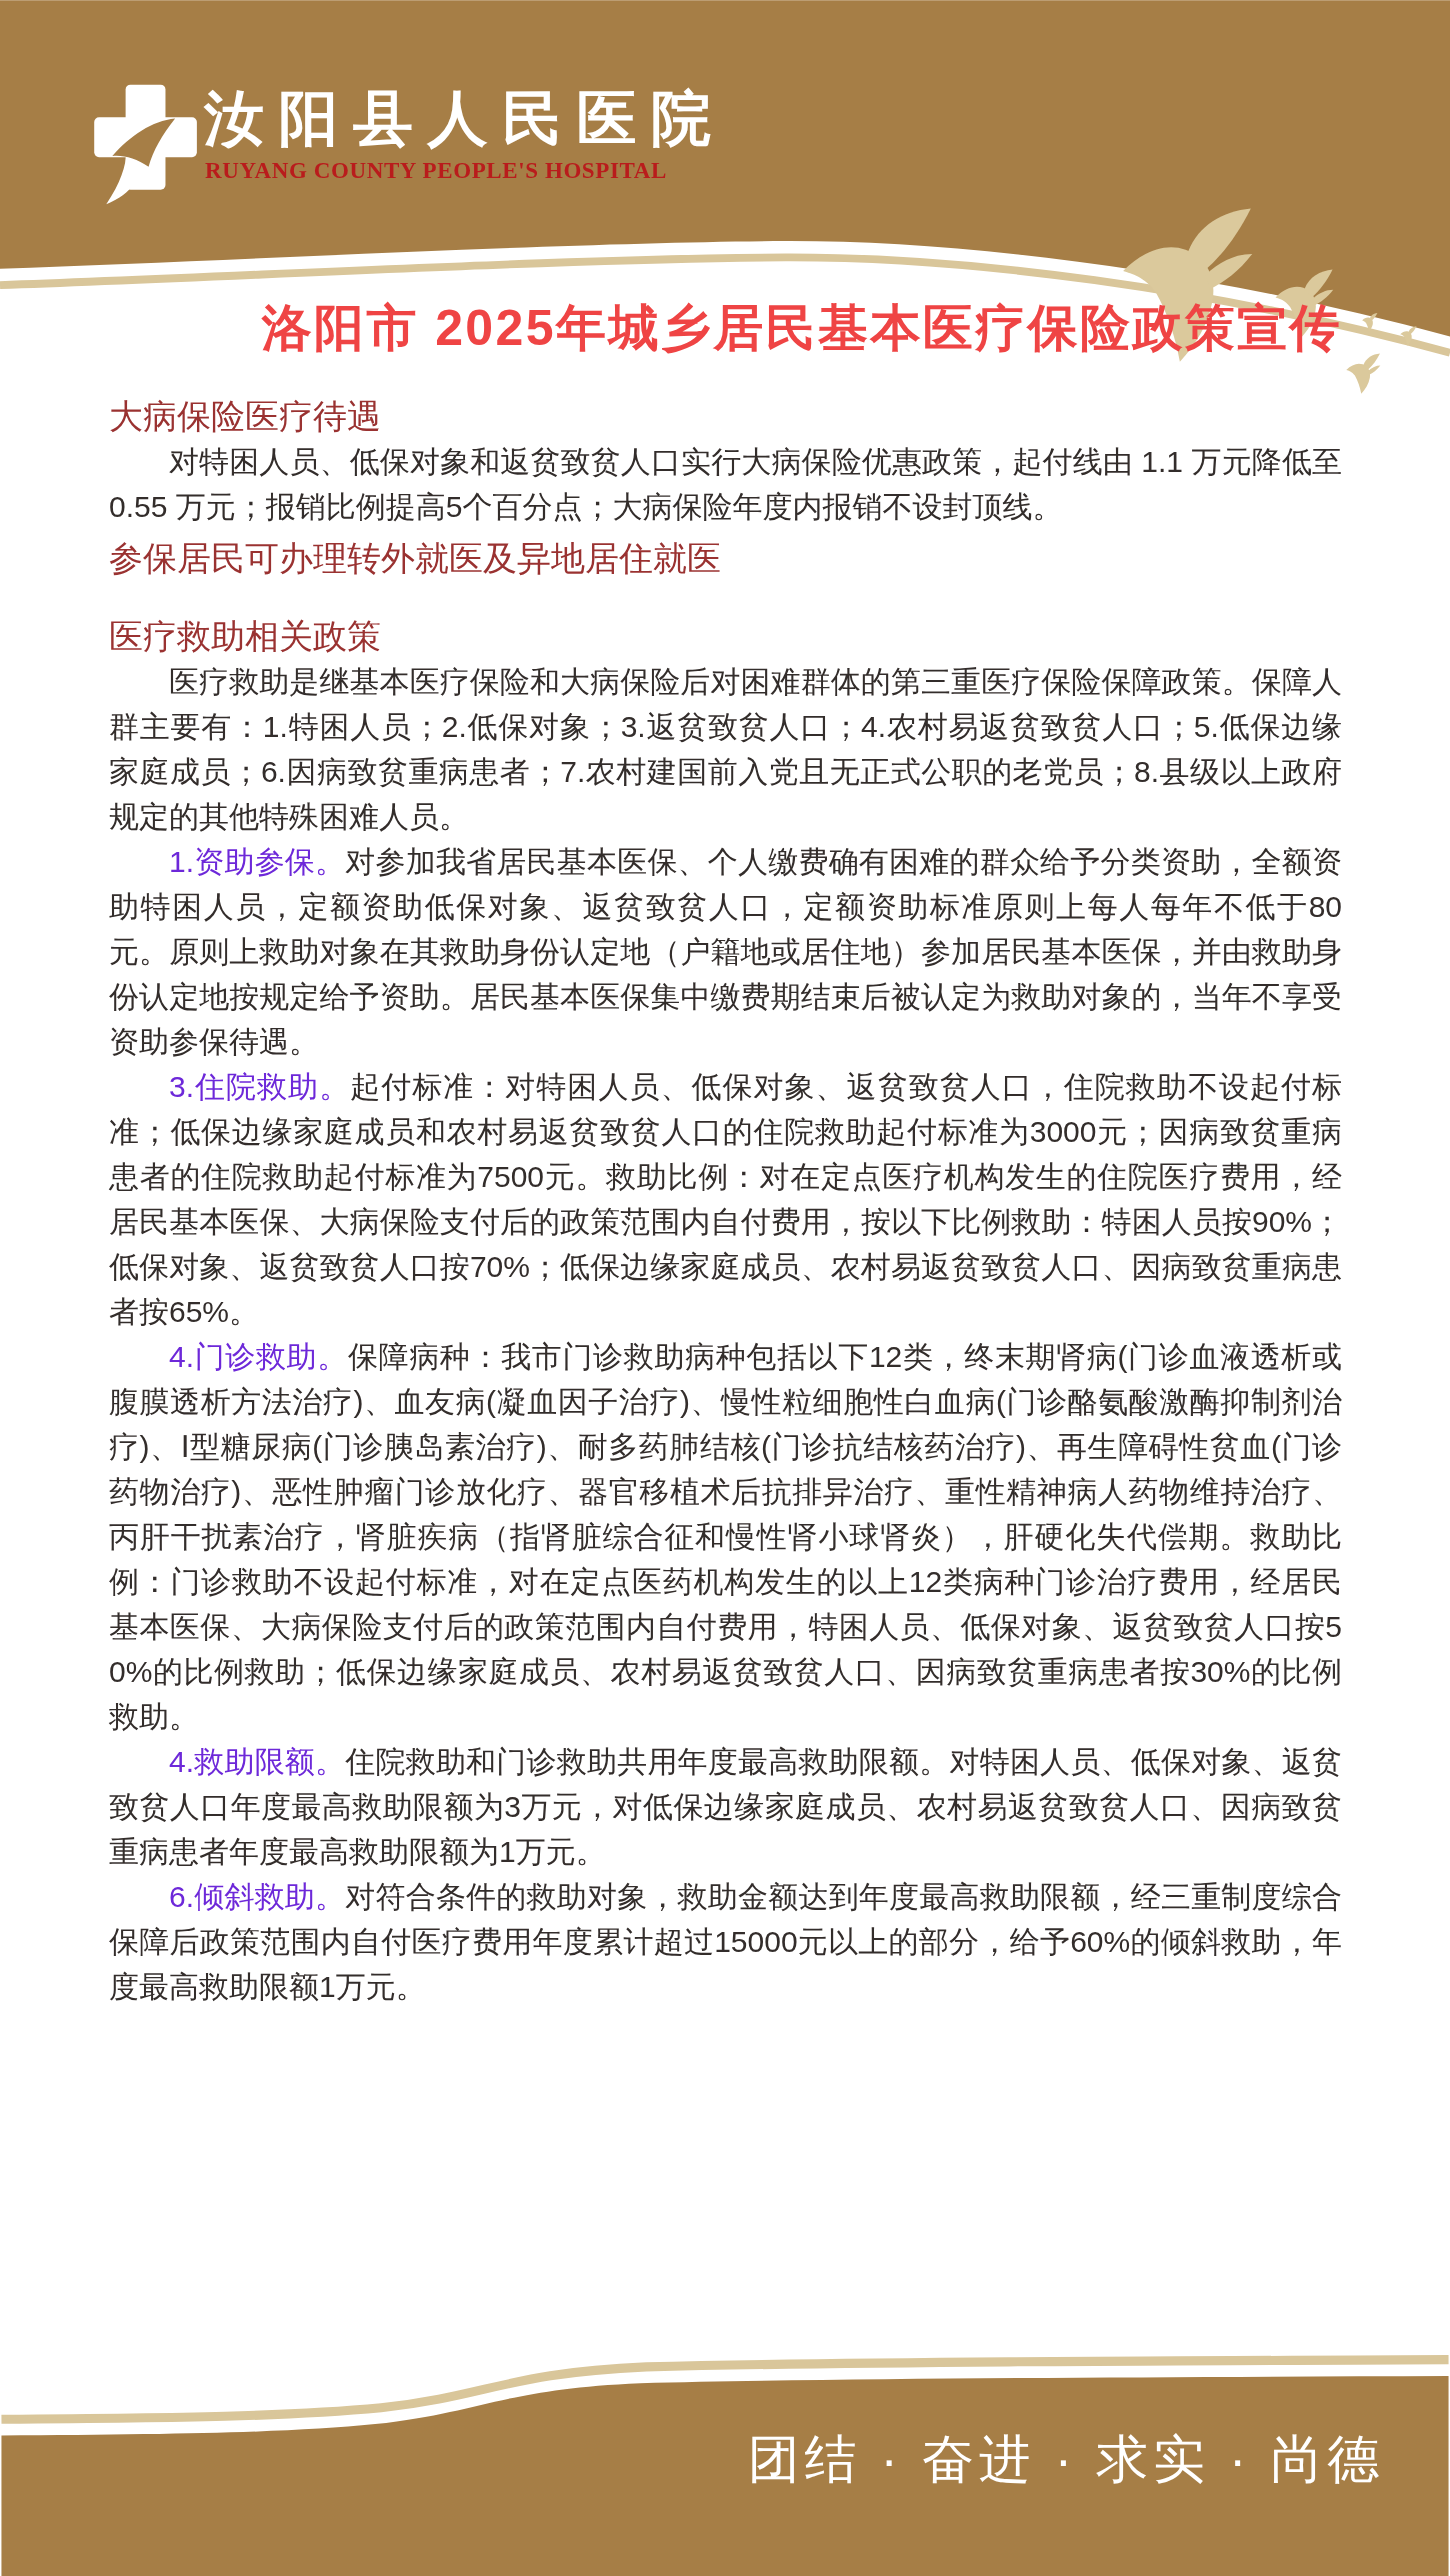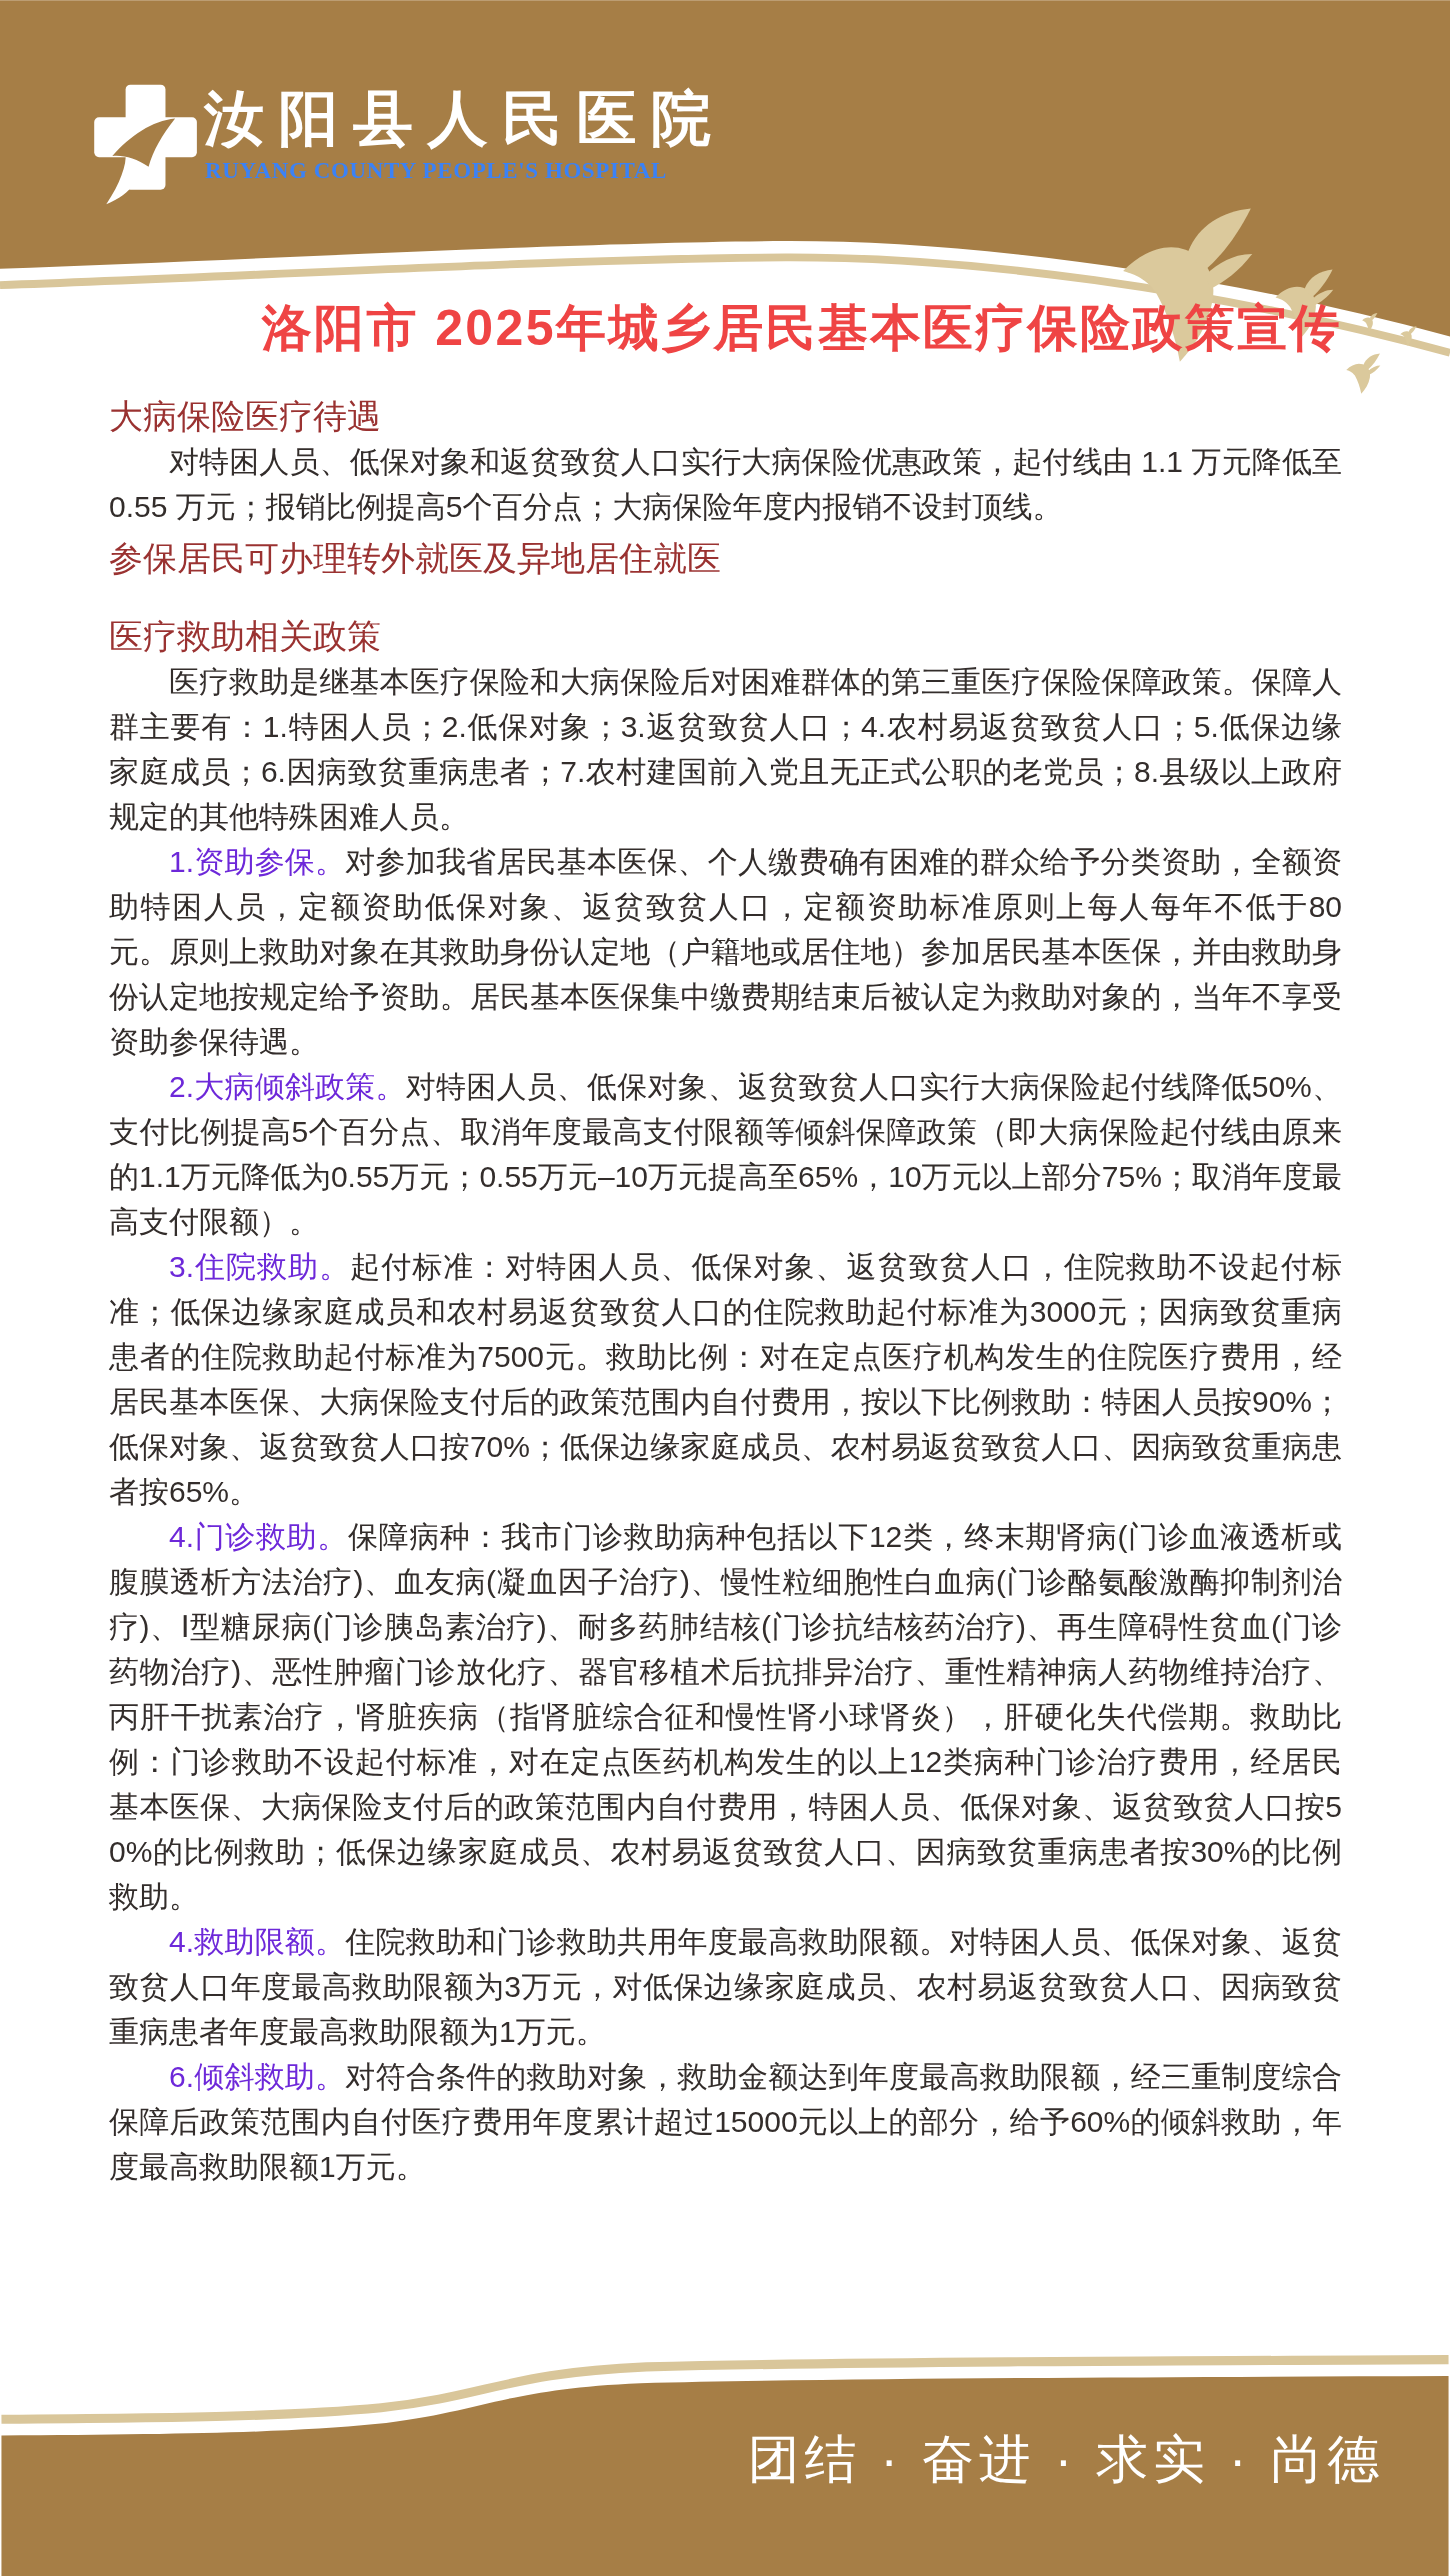--- a/index.html
+++ b/index.html
@@ -18,21 +18,21 @@
     left:204px;top:86px;width:471px;
     font-family:"DejaVu Serif","Liberation Serif",serif;
     font-weight:bold;
     font-size:60px;line-height:65px;letter-spacing:14.5px;
     color:#ffffff;white-space:nowrap;
   }
   .hospital-en{
     left:205px;top:158px;width:471px;
     font-family:"Liberation Serif",serif;
     font-weight:bold;font-size:23px;letter-spacing:0.6px;
-    color:#3b82f6;white-space:nowrap;
+    color:#b91c1c;white-space:nowrap;
   }
   
   #content{
     position:absolute;left:109px;top:297px;width:1233px;
   }
   .page-title{
     font-size:50px;font-weight:bold;color:#ef4444;
     text-align:right;letter-spacing:2.4px;line-height:63px;
     white-space:nowrap;
   }
@@ -112,23 +112,20 @@
 
     <div class="sec-h">参保居民可办理转外就医及异地居住就医</div>
 
     <div class="sec-h big-gap">医疗救助相关政策</div>
     <p class="para">医疗救助是继基本医疗保险和大病保险后对困难群体的第三重医疗保险保障政策。保障人群主要有：1.特困人员；2.低保对象；3.返贫致贫人口；4.农村易返贫致贫人口；5.低保边缘家庭成员；6.因病致贫重病患者；7.农村建国前入党且无正式公职的老党员；8.县级以上政府规定的其他特殊困难人员。</p>
 
     <p class="para">
       <span class="lead">1.资助参保。</span><span>对参加我省居民基本医保、个人缴费确有困难的群众给予分类资助，全额资助特困人员，定额资助低保对象、返贫致贫人口，定额资助标准原则上每人每年不低于80元。原则上救助对象在其救助身份认定地（户籍地或居住地）参加居民基本医保，并由救助身份认定地按规定给予资助。居民基本医保集中缴费期结束后被认定为救助对象的，当年不享受资助参保待遇。</span>
     </p>
     <p class="para">
-      <span class="lead">2.大病倾斜政策。</span><span>对特困人员、低保对象、返贫致贫人口实行大病保险起付线降低50%、支付比例提高5个百分点、取消年度最高支付限额等倾斜保障政策（即大病保险起付线由原来的1.1万元降低为0.55万元；0.55万元–10万元提高至65%，10万元以上部分75%；取消年度最高支付限额）。</span>
-    </p>
-    <p class="para">
       <span class="lead">3.住院救助。</span><span>起付标准：对特困人员、低保对象、返贫致贫人口，住院救助不设起付标准；低保边缘家庭成员和农村易返贫致贫人口的住院救助起付标准为3000元；因病致贫重病患者的住院救助起付标准为7500元。救助比例：对在定点医疗机构发生的住院医疗费用，经居民基本医保、大病保险支付后的政策范围内自付费用，按以下比例救助：特困人员按90%；低保对象、返贫致贫人口按70%；低保边缘家庭成员、农村易返贫致贫人口、因病致贫重病患者按65%。</span>
     </p>
     <p class="para">
       <span class="lead">4.门诊救助。</span><span>保障病种：我市门诊救助病种包括以下12类，终末期肾病(门诊血液透析或腹膜透析方法治疗)、血友病(凝血因子治疗)、慢性粒细胞性白血病(门诊酪氨酸激酶抑制剂治疗)、Ⅰ型糖尿病(门诊胰岛素治疗)、耐多药肺结核(门诊抗结核药治疗)、再生障碍性贫血(门诊药物治疗)、恶性肿瘤门诊放化疗、器官移植术后抗排异治疗、重性精神病人药物维持治疗、丙肝干扰素治疗，肾脏疾病（指肾脏综合征和慢性肾小球肾炎），肝硬化失代偿期。救助比例：门诊救助不设起付标准，对在定点医药机构发生的以上12类病种门诊治疗费用，经居民基本医保、大病保险支付后的政策范围内自付费用，特困人员、低保对象、返贫致贫人口按50%的比例救助；低保边缘家庭成员、农村易返贫致贫人口、因病致贫重病患者按30%的比例救助。</span>
     </p>
     <p class="para">
       <span class="lead">4.救助限额。</span><span>住院救助和门诊救助共用年度最高救助限额。对特困人员、低保对象、返贫致贫人口年度最高救助限额为3万元，对低保边缘家庭成员、农村易返贫致贫人口、因病致贫重病患者年度最高救助限额为1万元。</span>
     </p>
     <p class="para">
       <span class="lead">6.倾斜救助。</span><span>对符合条件的救助对象，救助金额达到年度最高救助限额，经三重制度综合保障后政策范围内自付医疗费用年度累计超过15000元以上的部分，给予60%的倾斜救助，年度最高救助限额1万元。</span>

